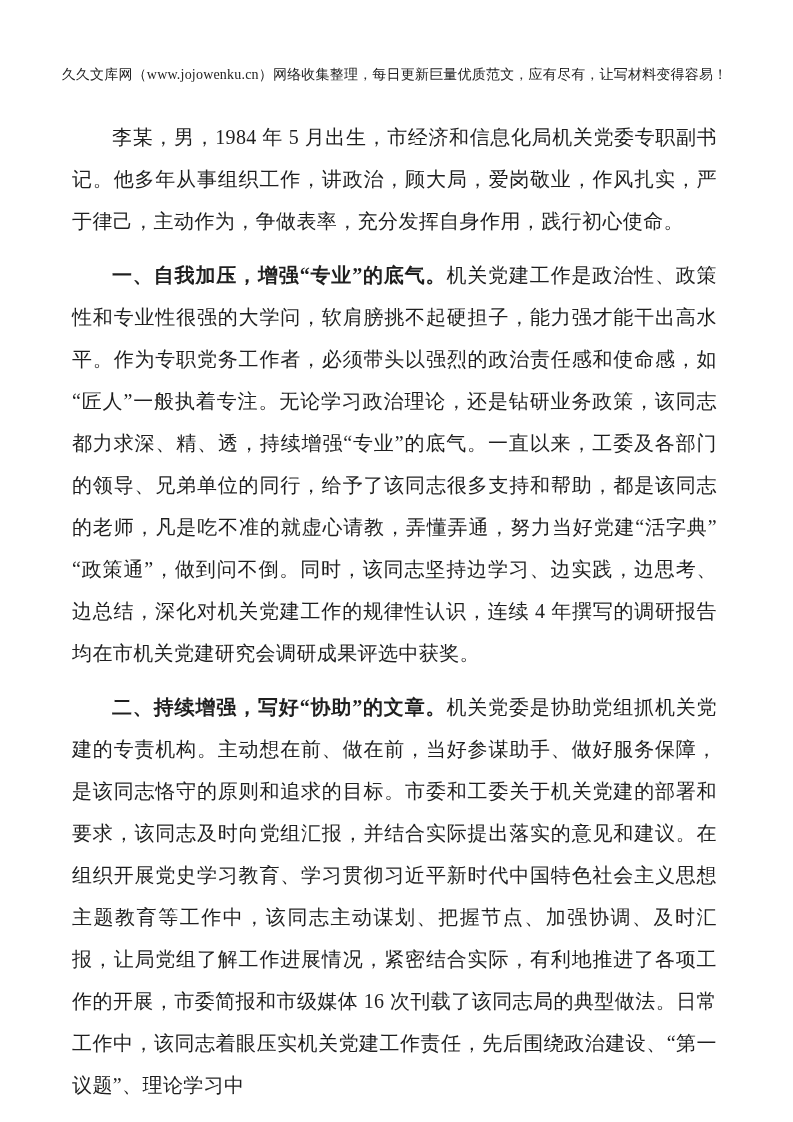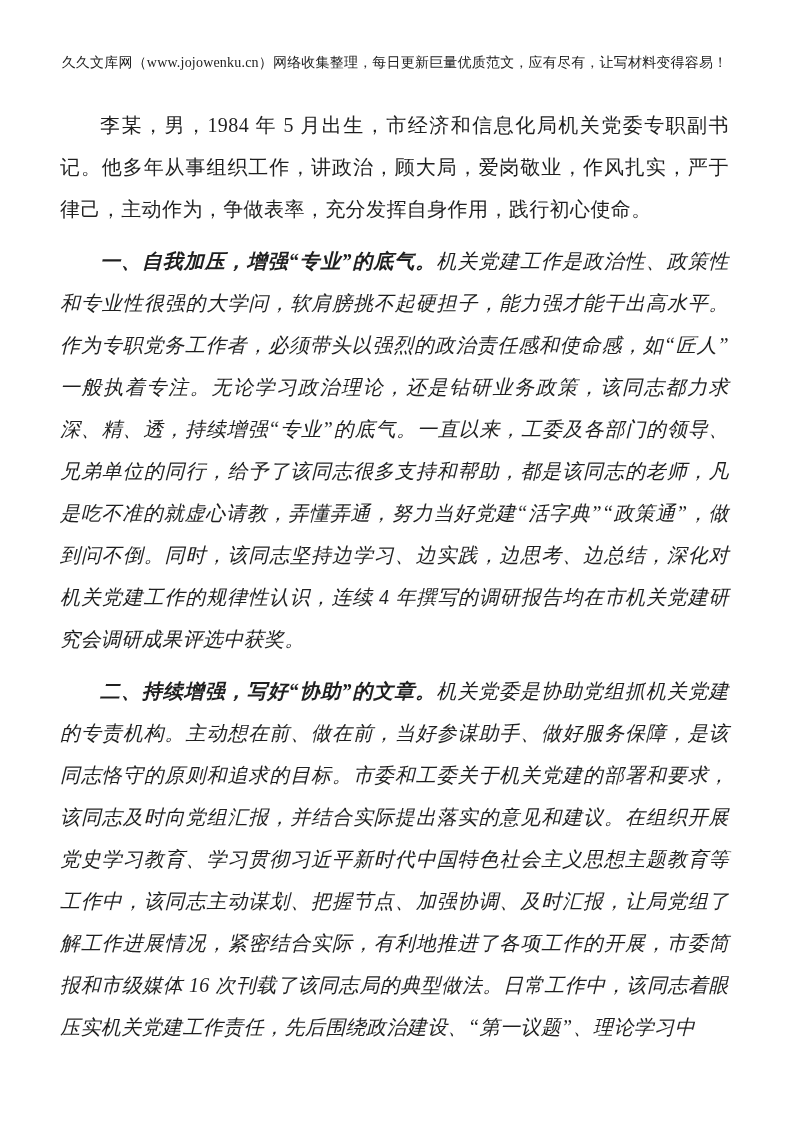--- a/index.html
+++ b/index.html
@@ -16,36 +16,35 @@
     font-family: "Liberation Serif", "DejaVu Serif", serif;
     color: #1f1f1f;
     box-sizing: border-box;
     padding: 52px 64px 0 60px;
   }
   .watermark-header {
     text-align: center;
     font-size: 14px;
     line-height: 22px;
     color: #222222;
-    margin: 0 0 30px 0;
+    margin: 12px 0 30px 0;
     letter-spacing: 0.2px;
     white-space: nowrap;
   }
   .doc-body p {
     font-size: 20px;
     line-height: 42px;
-    margin: 0;
+    margin: 12px;
     text-align: justify;
     text-justify: inter-ideograph;
     text-indent: 2em;
     letter-spacing: 0.4px;
   }
   .doc-body p.section {
     margin-top: 10px;
-    font-style: italic;
   }
   .doc-body b {
     font-weight: bold;
   }
 </style>
 </head>
 <body>
 
 <div class="page">
 

